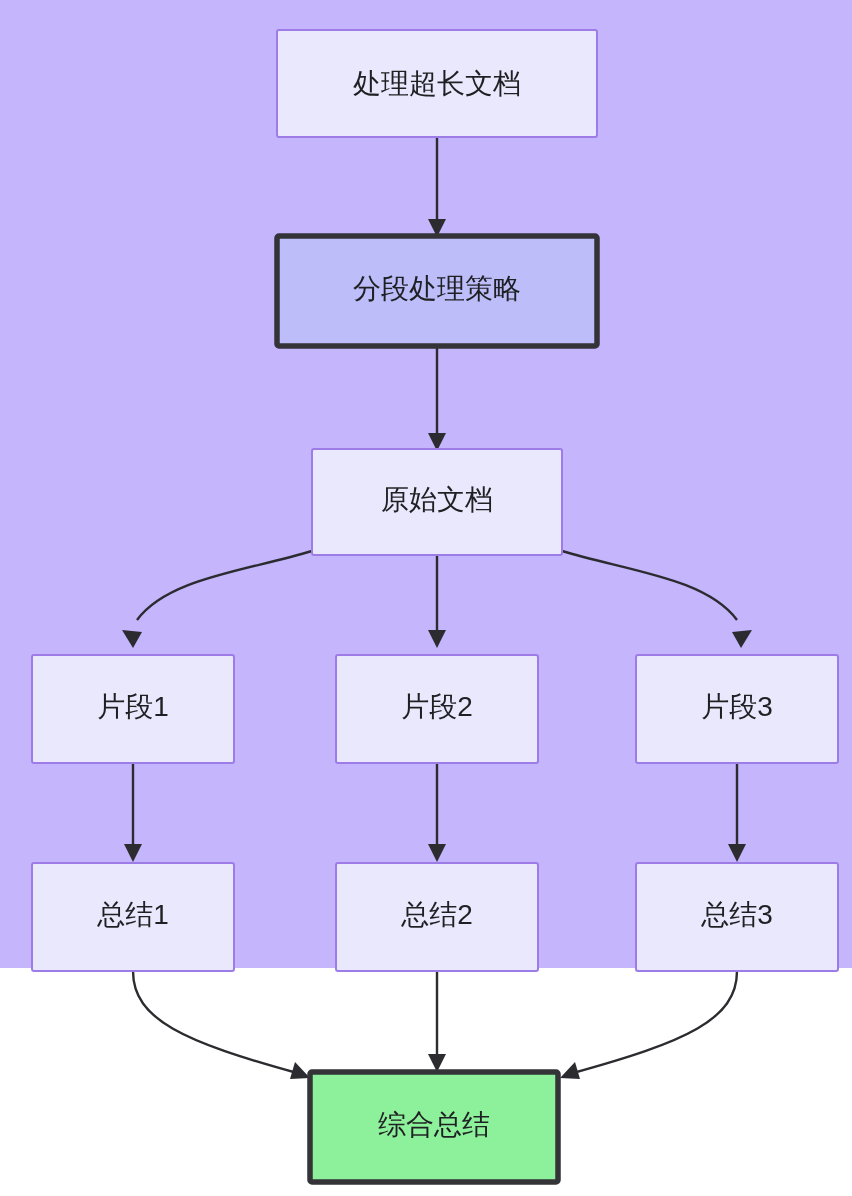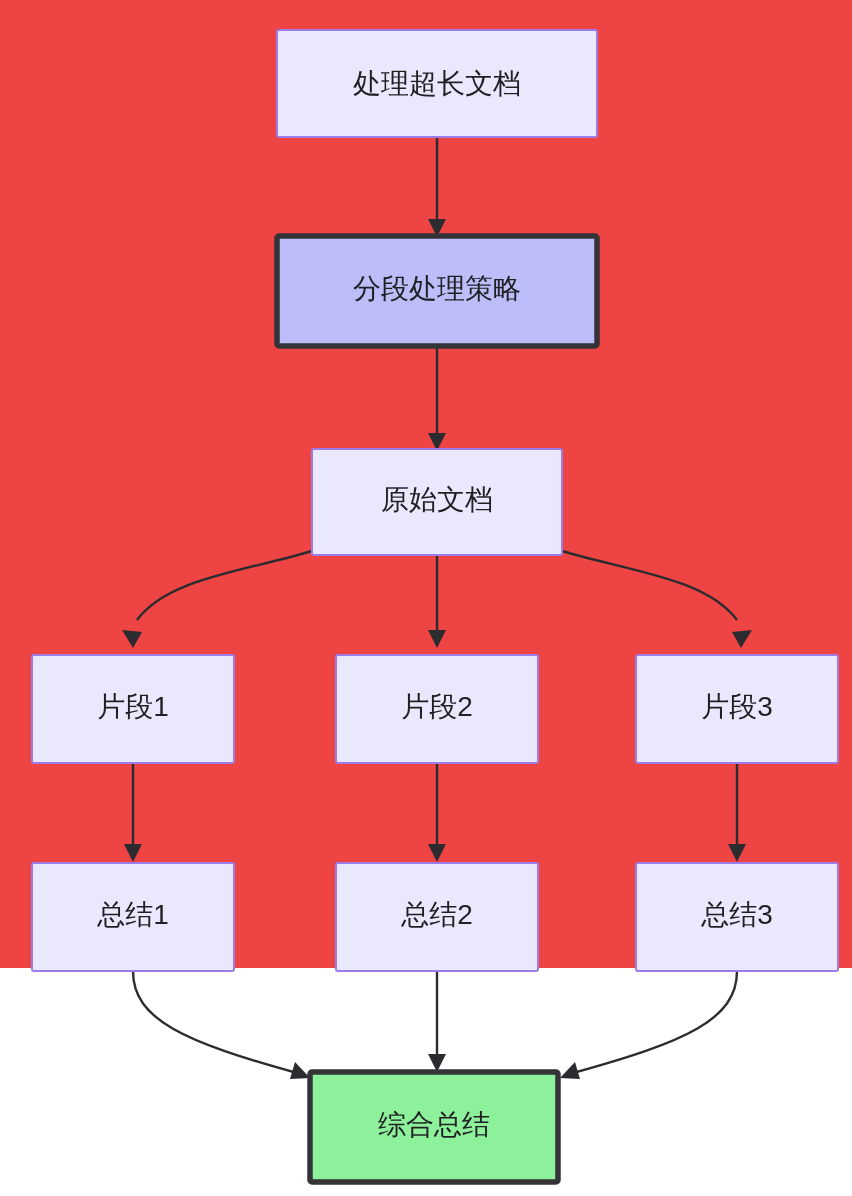--- a/index.html
+++ b/index.html
@@ -10,21 +10,21 @@
   body {
     width: 852px;
     height: 1196px;
     font-family: "Liberation Sans", "DejaVu Sans", sans-serif;
     overflow: hidden;
   }
   #flowchart-root {
     position: relative;
     width: 852px;
     height: 968px;
-    background: #ef4444;
+    background: #c4b5fd;
   }
   svg.diagram-canvas {
     position: absolute;
     top: 0;
     left: 0;
     width: 852px;
     height: 1196px;
     display: block;
   }
   .node-rect {

